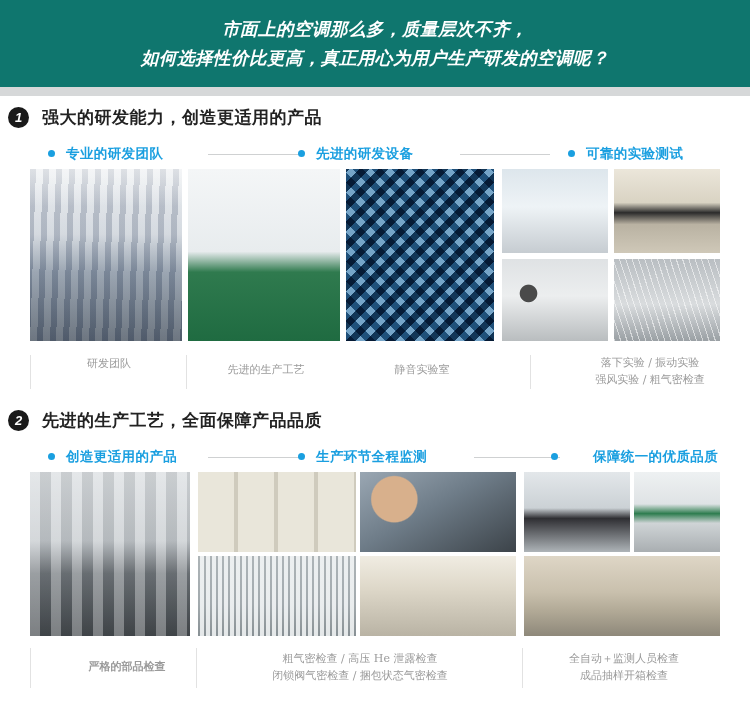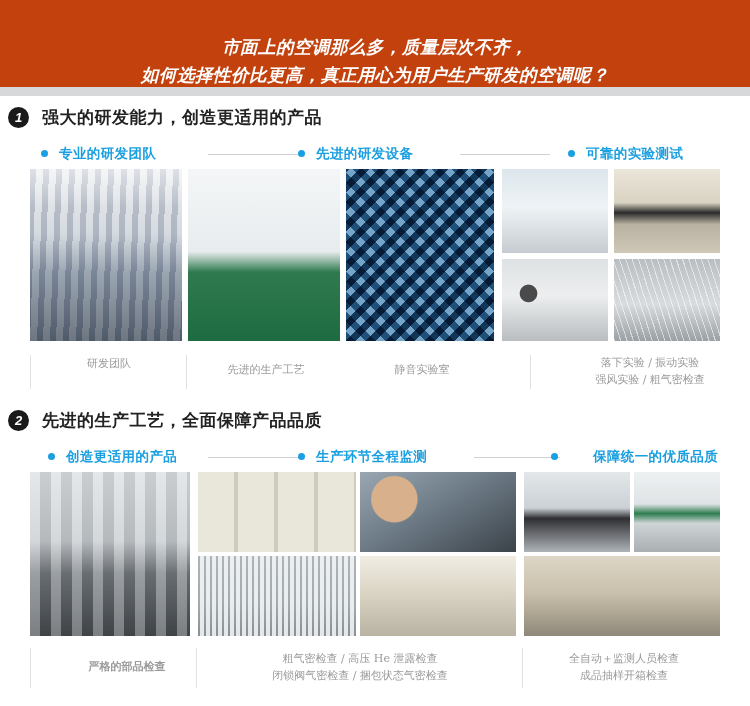--- a/index.html
+++ b/index.html
@@ -7,25 +7,25 @@
     width: 750px;
     background: #ffffff;
     font-family: "Liberation Sans", "DejaVu Sans", sans-serif;
   }
   body { width: 750px; height: 706px; overflow: hidden; position: relative; }
 
   
   .banner {
     width: 750px;
     height: 87px;
-    background: #c2410c;
+    background: #0f766e;
     display: flex;
     flex-direction: column;
     align-items: center;
-    justify-content: flex-end;
+    justify-content: center;
     gap: 6px;
   }
   .banner-line {
     color: #ffffff;
     font-size: 17.5px;
     font-style: italic;
     font-weight: bold;
     letter-spacing: 0.5px;
     line-height: 1.3;
     white-space: nowrap;
@@ -225,21 +225,21 @@
 <div class="banner-shadow"></div>
 
 <div class="section">
 
   <div class="section-head">
     <div class="badge">1</div>
     <div class="section-title">强大的研发能力，创造更适用的产品</div>
   </div>
 
   <div class="subhead-row">
-    <div class="subhead" style="left:11px;">
+    <div class="subhead" style="left:18px;">
       <span class="dot"></span>
       <span class="subhead-label">专业的研发团队</span>
     </div>
     <div class="rule" style="left:178px; width:94px;"></div>
 
     <div class="subhead" style="left:268px;">
       <span class="dot"></span>
       <span class="subhead-label">先进的研发设备</span>
     </div>
     <div class="rule" style="left:430px; width:90px;"></div>

